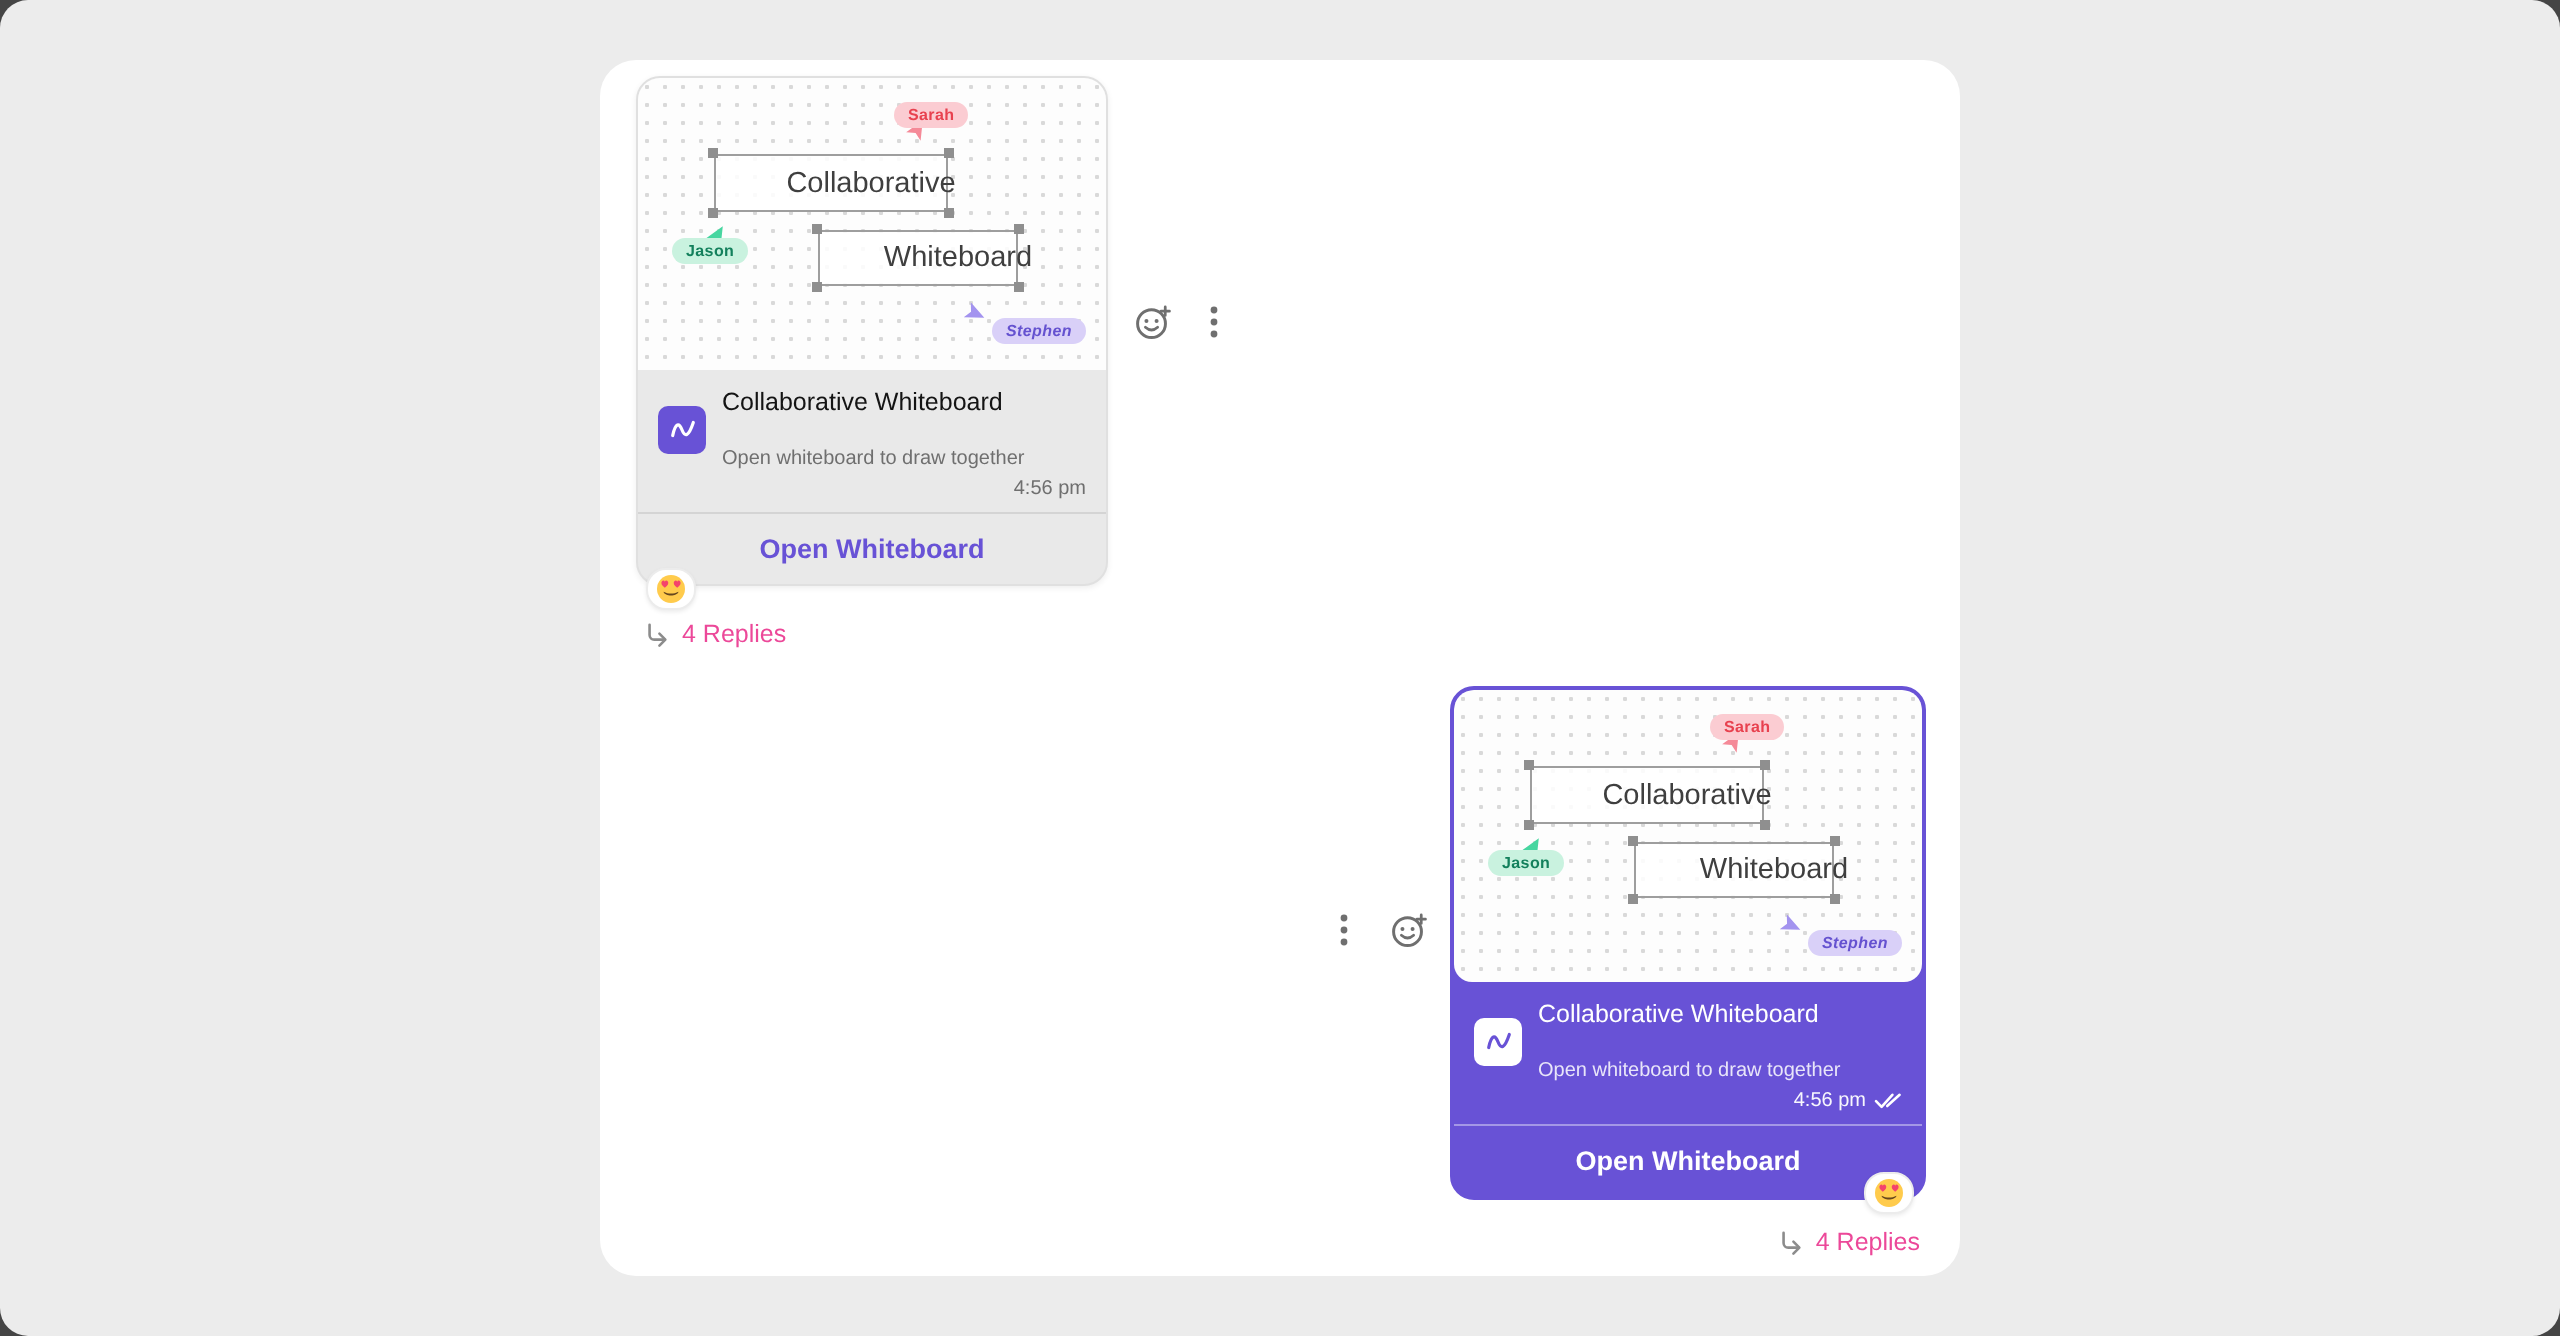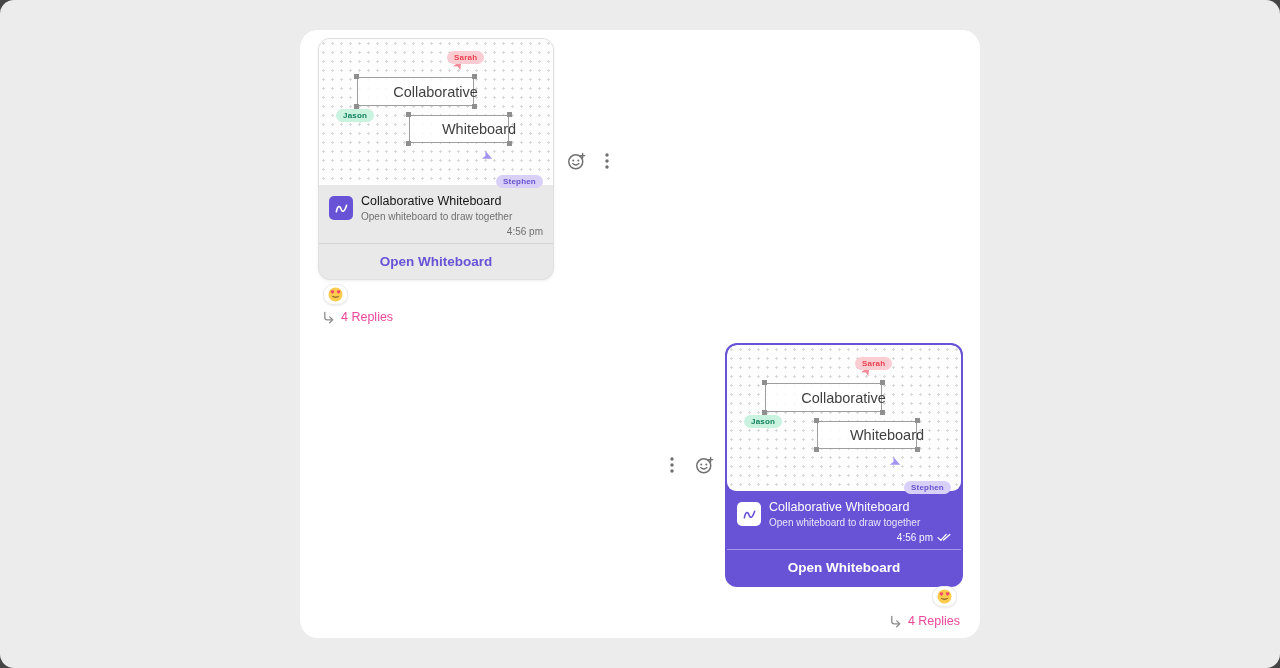--- a/index.html
+++ b/index.html
@@ -48,40 +48,40 @@
   .box2 { left:90px; top:76px; width:100px; height:28px; }
   .handle { position:absolute; width:5px; height:5px; background:#8f8f8f; }
   .h-tl { left:-4px; top:-4px; } .h-tr { right:-4px; top:-4px; }
   .h-bl { left:-4px; bottom:-4px; } .h-br { right:-4px; bottom:-4px; }
 
   .cursor-pill {
     position:absolute; font-size:8px; font-weight:700;
     padding:2px 7px; border-radius:8px; letter-spacing:.2px; white-space:nowrap;
   }
   .sarah-pill   { left:128px; top:12px;  background:#FBCCD2; color:#E8414F; }
-  .jason-pill   { left:17px;  top:70px;  background:#C9F2DF; color:#13805C; }
-  .stephen-pill { left:177px; top:136px; background:#D9D0F8; color:#6552D0; }
+  .jason-pill   { left:17px;  top:80px;  background:#C9F2DF; color:#13805C; }
+  .stephen-pill { left:177px; top:120px; background:#D9D0F8; color:#6552D0;font-style:italic; }
 
   .cursor-arrow { position:absolute; width:12px; height:12px; }
   .sarah-arrow   { left:133px; top:21px;  transform:rotate(75deg);  fill:#F58A98; }
   .jason-arrow   { left:33px;  top:74px;  transform:rotate(75deg);  fill:#47D6A0; }
   .stephen-arrow { left:161px; top:111px; transform:rotate(160deg); fill:#A393EF; }
 
   .info { padding:9px 10px 6px 10px; }
   .info-row { display:flex; align-items:center; gap:8px; }
   .icon-tile {
     width:24px; height:24px; border-radius:5px; flex:0 0 auto;
     display:flex; align-items:center; justify-content:center;
   }
   .incoming-card .icon-tile { background:#6852D6; }
   .outgoing-card .icon-tile { background:#ffffff; }
 
   .msg-col { display:flex; flex-direction:column; min-width:0; }
   .msg-title { font-size:12.5px; font-weight:400; color:#141414; white-space:nowrap; }
-  .msg-sub   { font-size:10px; color:#6f6f6f; margin-top:3px; white-space:nowrap; }
+  .msg-sub   { font-size:10px; color:#6f6f6f; margin-top:16px; white-space:nowrap; }
   .outgoing-card .msg-title { color:#ffffff; }
   .outgoing-card .msg-sub   { color:rgba(255,255,255,.85); }
 
   .time-row {
     display:flex; justify-content:flex-end; align-items:center; gap:4px;
     margin-top:4px; font-size:10px; color:#6f6f6f;
   }
   .outgoing-card .time-row { color:rgba(255,255,255,.95); }
 
   .open-btn {

